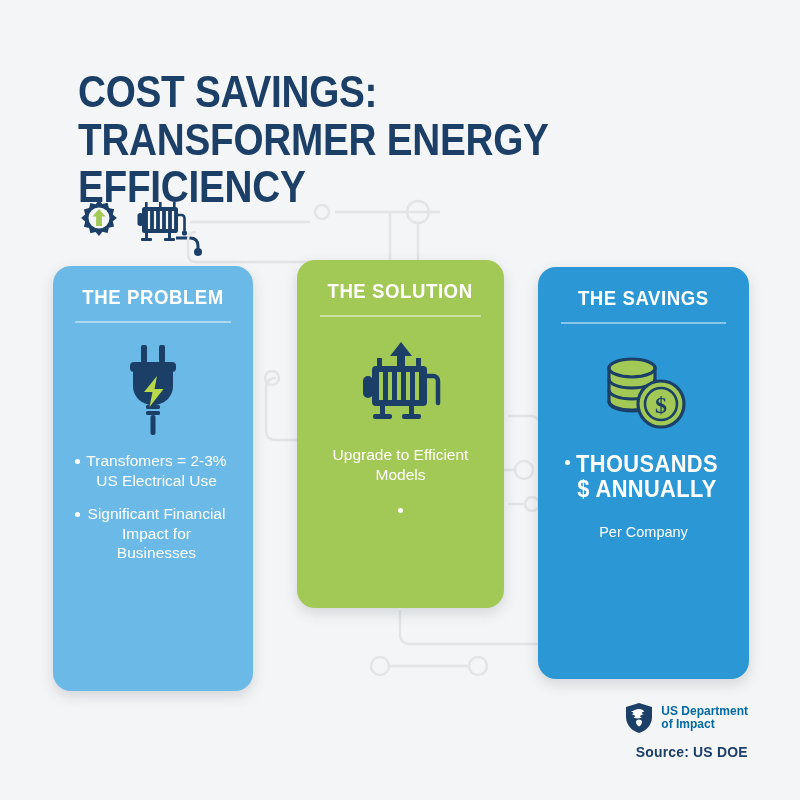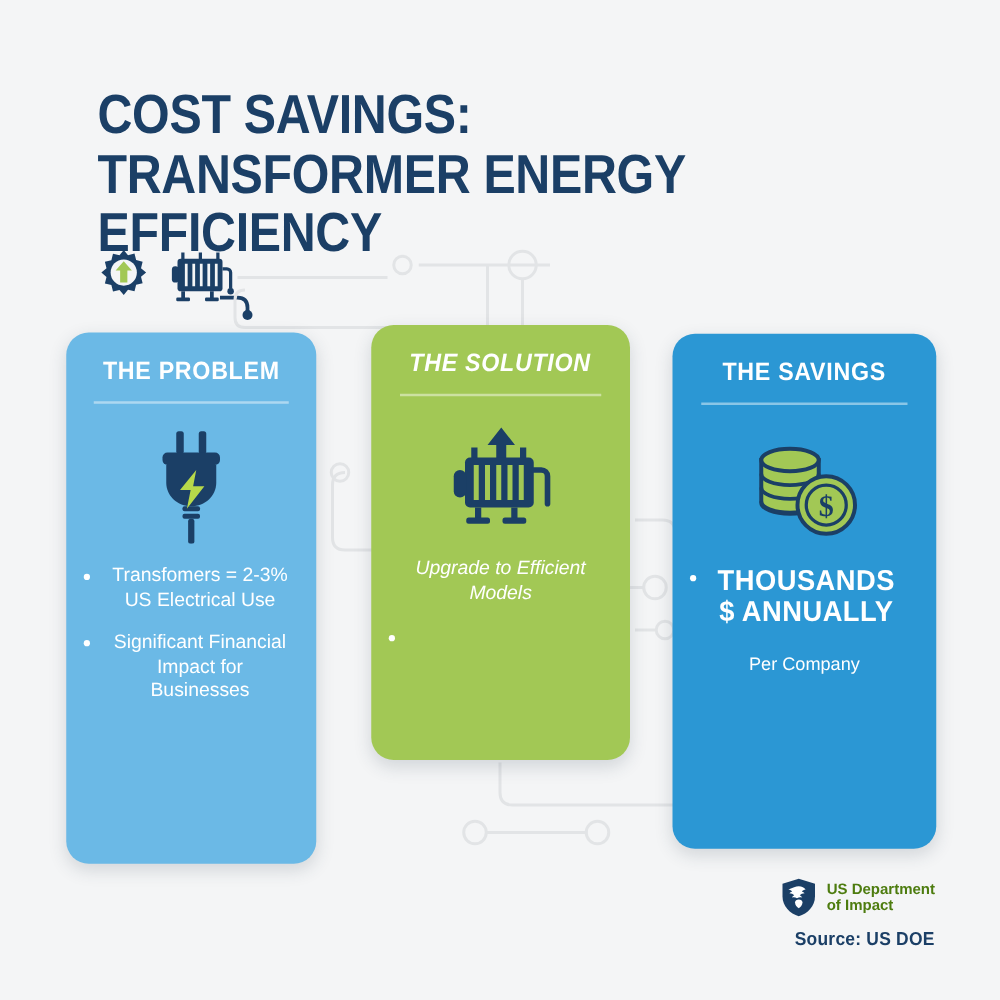--- a/index.html
+++ b/index.html
@@ -50,21 +50,21 @@
     position: absolute;
     z-index: 4;
     border-radius: 18px;
     box-shadow: 0 5px 14px rgba(40,60,80,0.17);
     display: flex;
     flex-direction: column;
     align-items: center;
     overflow: hidden;
   }
   #card-problem  { left: 53px;  top: 266px; width: 200px; height: 425px; background: #6bb9e6; }
-  #card-solution { left: 297px; top: 260px; width: 207px; height: 348px; background: #a2c855; font-style: italic; }
+  #card-solution { left: 297px; top: 260px; width: 207px; height: 348px; background: #a2c855; }
   #card-savings  { left: 538px; top: 267px; width: 211px; height: 412px; background: #2b97d4; }
 
   .card-head {
     color: #ffffff;
     font-family: "Liberation Sans Narrow", "Liberation Sans", sans-serif;
     font-weight: bold;
     font-size: 20px;
     letter-spacing: 0.6px;
     text-transform: uppercase;
     text-align: center;
@@ -90,21 +90,22 @@
     margin-top: 14px;
     color: #ffffff;
     font-family: "Liberation Sans Narrow", "Liberation Sans", sans-serif;
     font-size: 15.5px;
     line-height: 1.26;
     text-align: center;
   }
   .bullet-row {
     display: flex;
     align-items: flex-start;
-    gap: 13px;
+    justify-content: center;
+    gap: 2px;
     margin-bottom: 14px;
   }
   .bullet-dot {
     flex: 0 0 auto;
     width: 5px; height: 5px;
     border-radius: 50%;
     background: #ffffff;
     margin-top: 8px;
   }
   .bullet-text { max-width: 150px; }
@@ -130,21 +131,21 @@
     z-index: 6;
     text-align: right;
   }
   .doe-lockup {
     display: flex;
     align-items: center;
     justify-content: flex-end;
     gap: 7px;
   }
   .doe-text {
-    color: #4d7c0f;
+    color: #0369a1;
     font-family: "Liberation Sans", sans-serif;
     font-weight: bold;
     font-size: 12px;
     line-height: 1.12;
     text-align: left;
   }
   .source-line {
     margin-top: 9px;
     color: #1b3f66;
     font-family: "Liberation Sans Narrow", "Liberation Sans", sans-serif;

